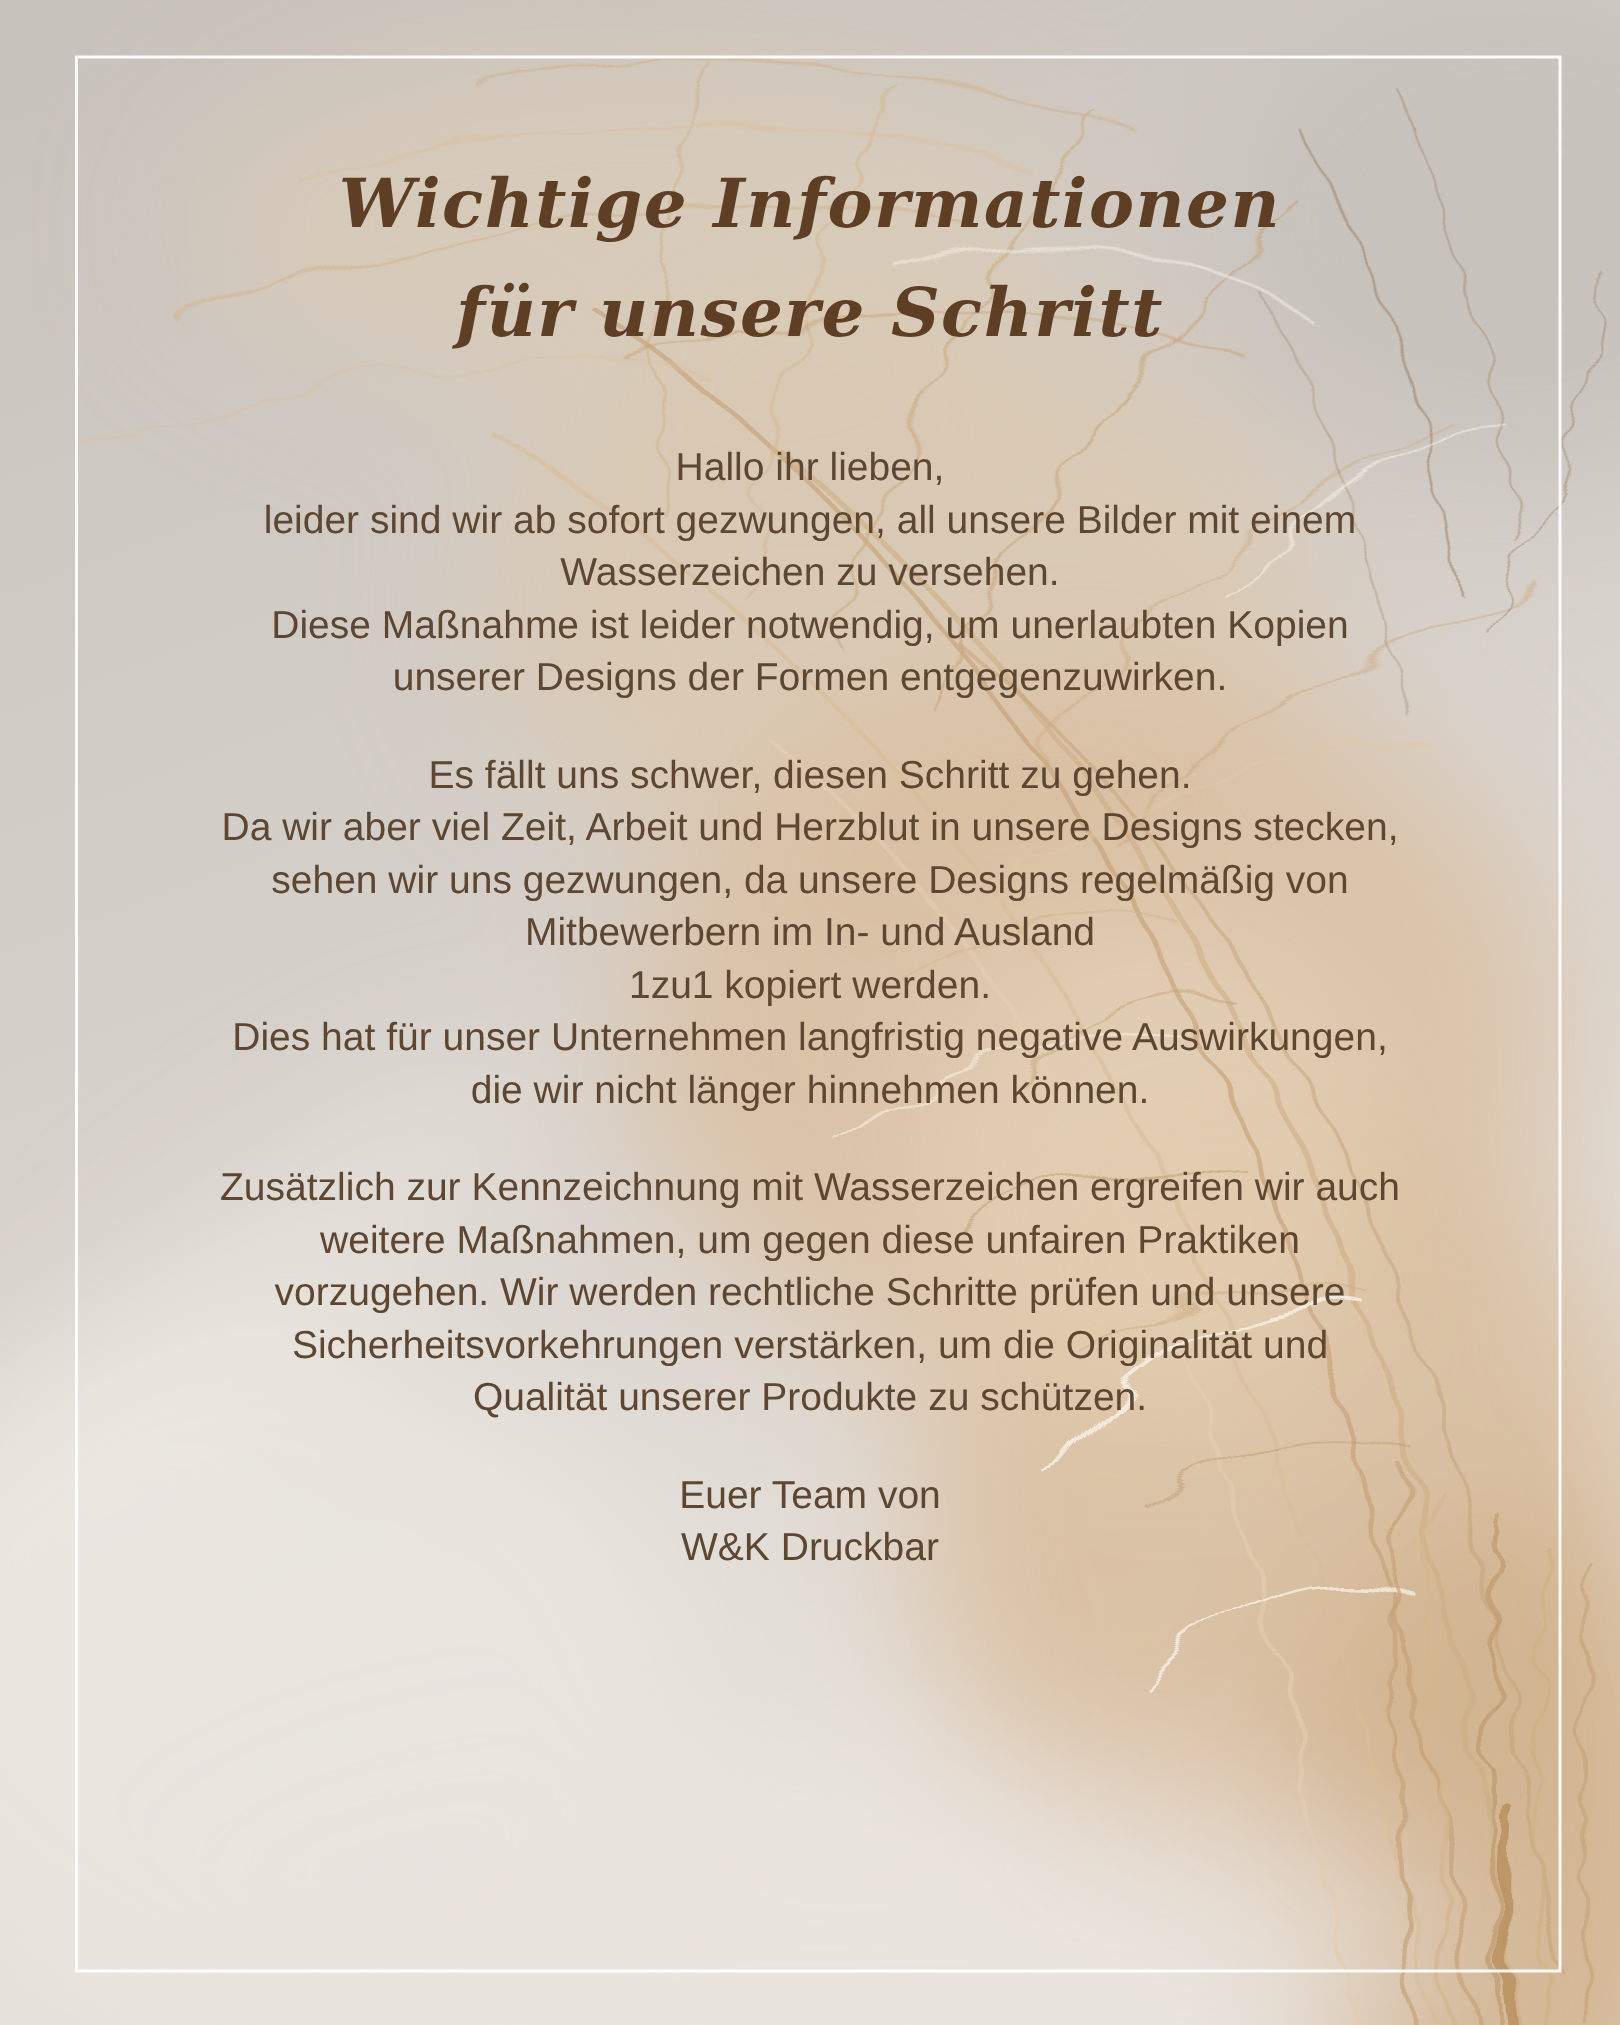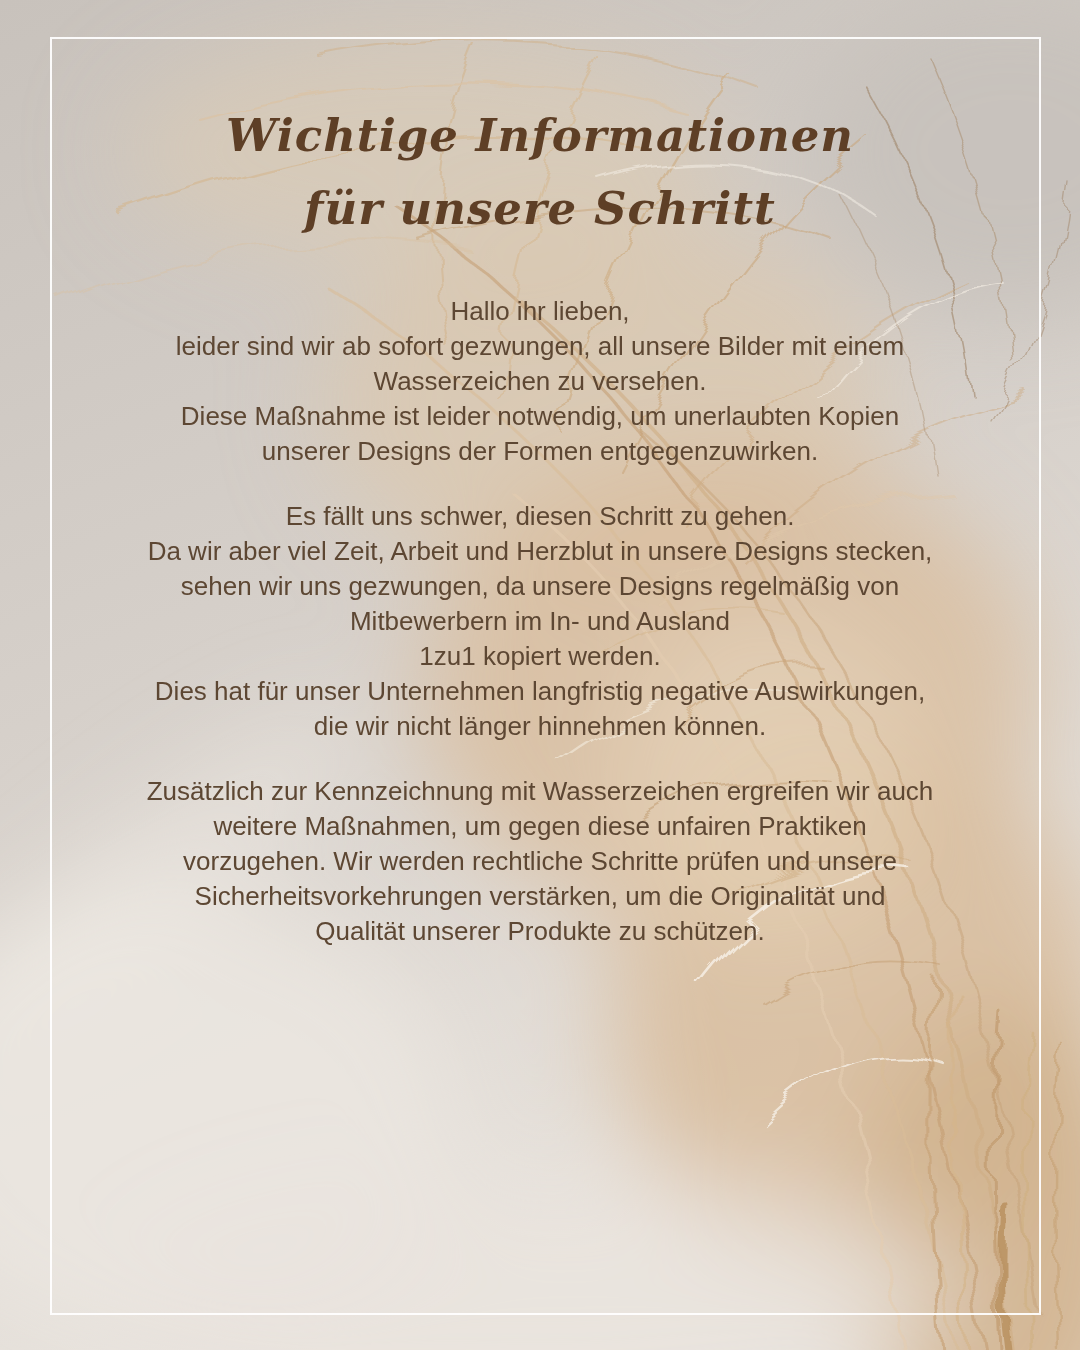--- a/index.html
+++ b/index.html
@@ -145,16 +145,18 @@
 sehen wir uns gezwungen, da unsere Designs regelmäßig von
 Mitbewerbern im In- und Ausland
 1zu1 kopiert werden.
 Dies hat für unser Unternehmen langfristig negative Auswirkungen,
 die wir nicht länger hinnehmen können.</p>
       <p class="para">Zusätzlich zur Kennzeichnung mit Wasserzeichen ergreifen wir auch
 weitere Maßnahmen, um gegen diese unfairen Praktiken
 vorzugehen. Wir werden rechtliche Schritte prüfen und unsere
 Sicherheitsvorkehrungen verstärken, um die Originalität und
 Qualität unserer Produkte zu schützen.</p>
+      <p class="para">Euer Team von
+W&amp;K Druckbar</p>
     </div>
   </div>
 
 </div>
 
 </body></html>

